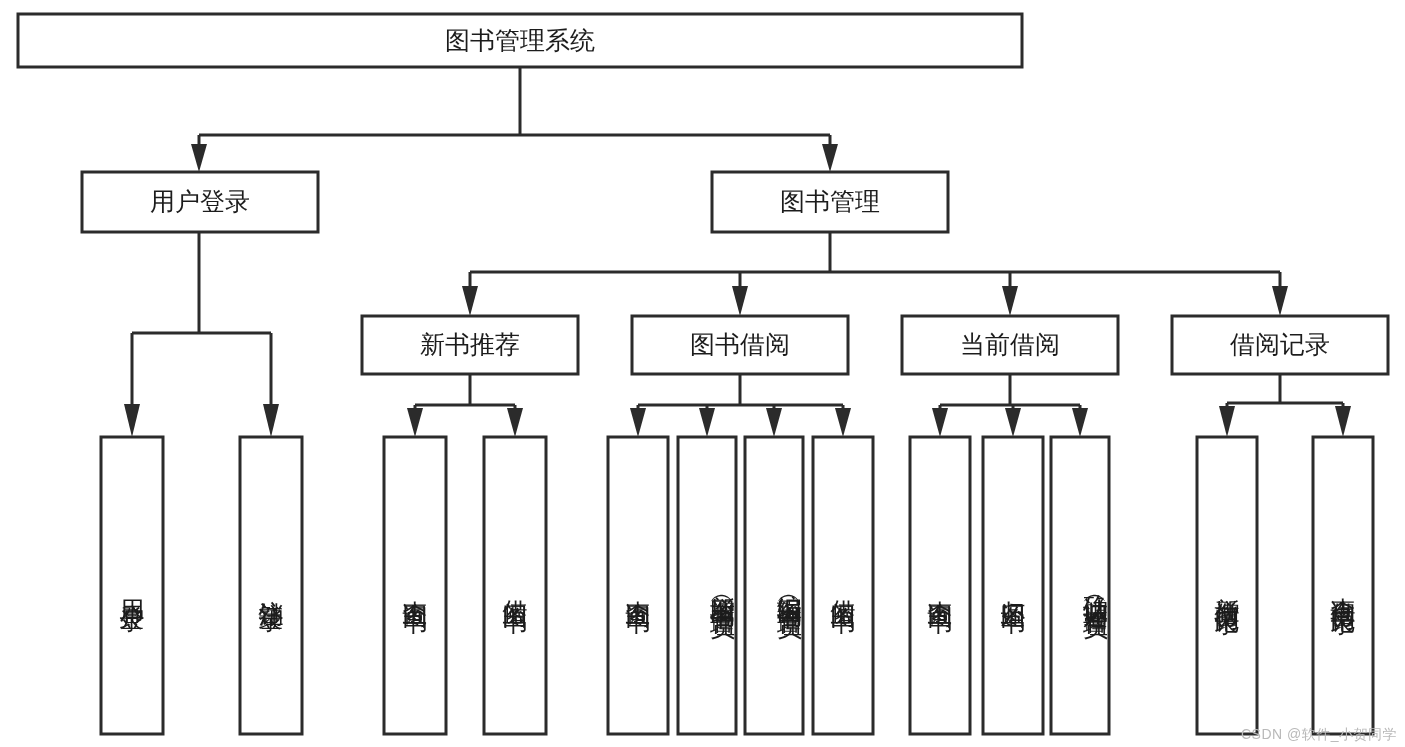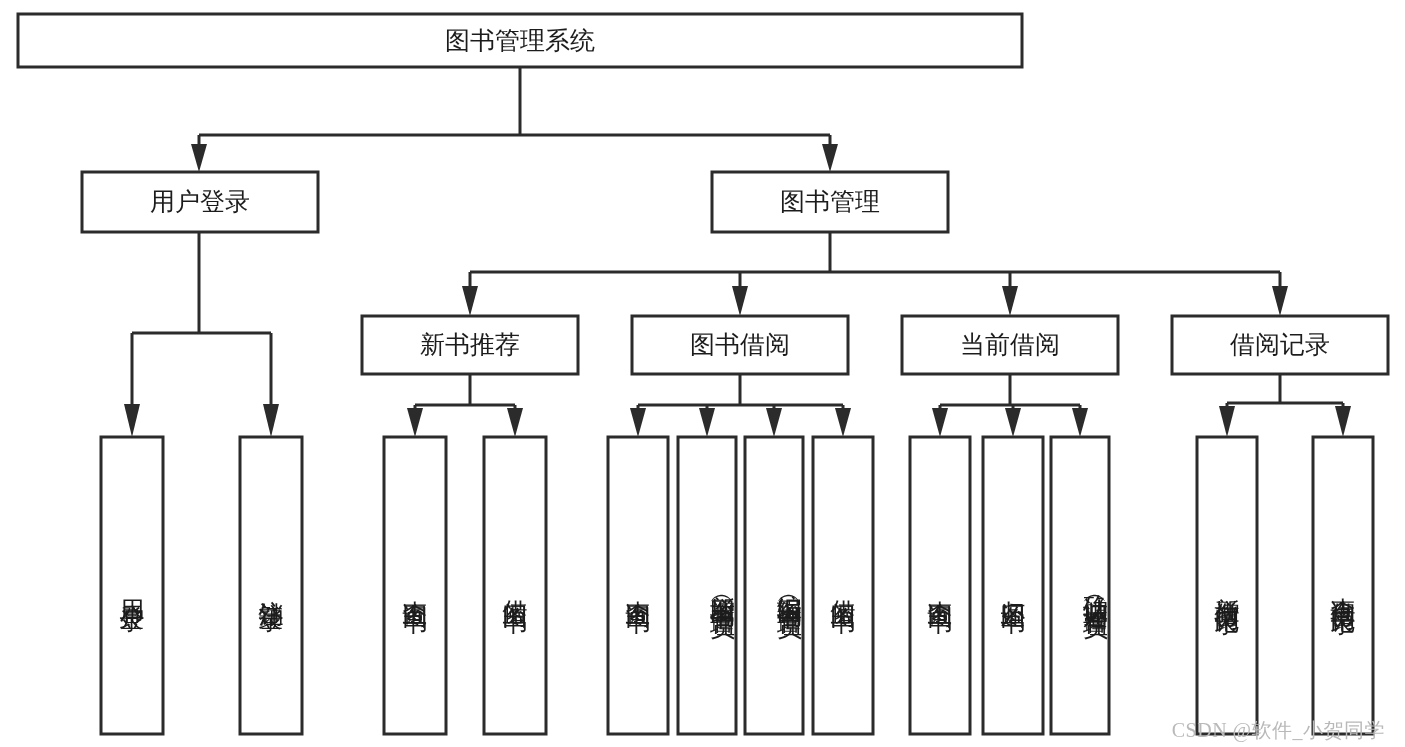--- a/index.html
+++ b/index.html
@@ -60,24 +60,24 @@
     font-family: "Liberation Sans", "DejaVu Sans", sans-serif;
     font-size: 25px;
     line-height: 1.08;
     color: #1c1c1c;
     letter-spacing: 3px;
     white-space: nowrap;
     pointer-events: none;
   }
   .watermark {
     position: absolute;
-    right: 20px;
+    right: 8px;
     bottom: 3px;
-    font-family: Liberation Serif, serif;
-    font-size: 20px;
+    font-family: Liberation Sans, sans-serif;
+    font-size: 14px;
     color: #b9b9b9;
     letter-spacing: 0.5px;
     white-space: nowrap;
   }
 </style>
 </head>
 <body>
 
 <div id="diagram-root">
 

